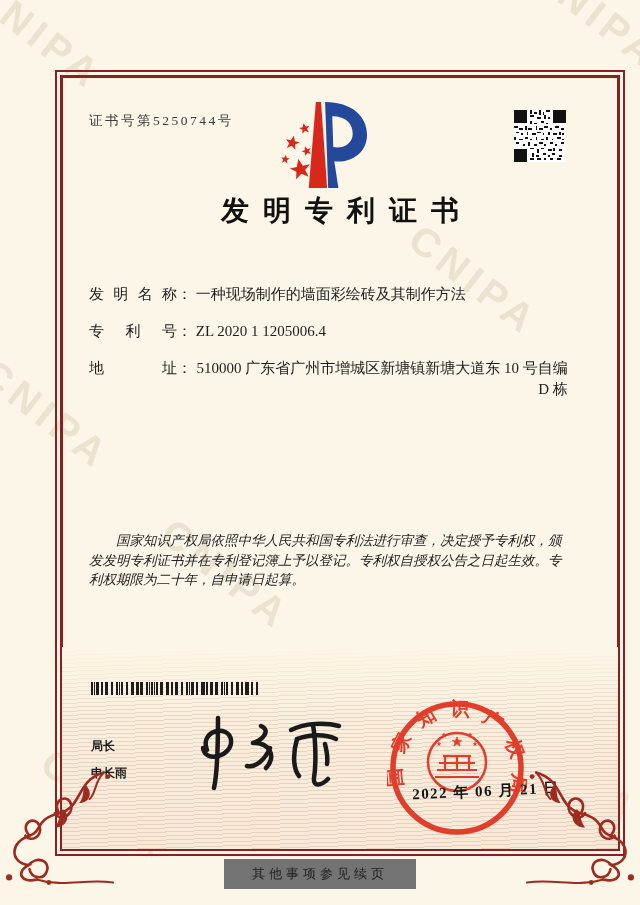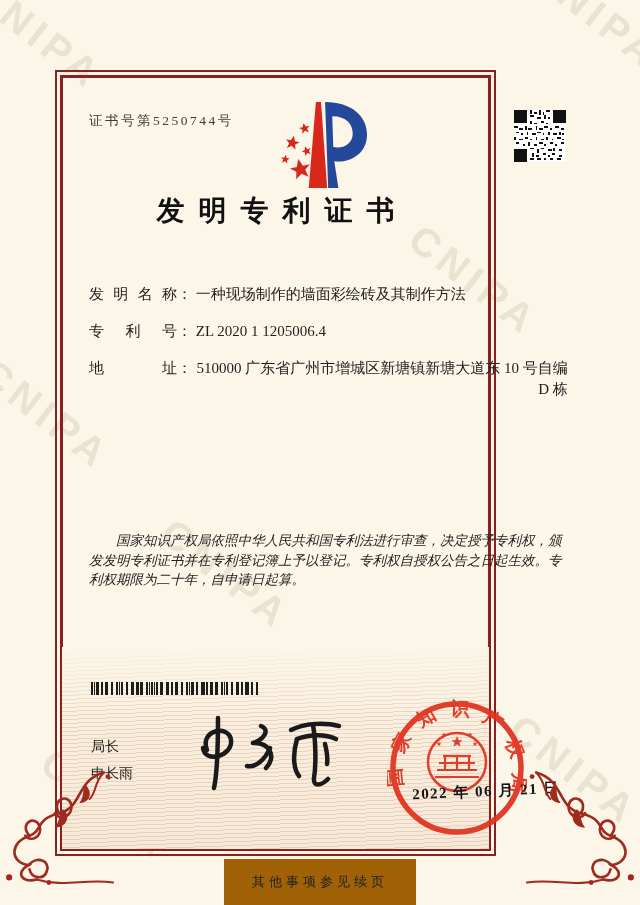--- a/index.html
+++ b/index.html
@@ -7,21 +7,21 @@
   body { font-family:"Liberation Serif","DejaVu Serif",serif; background:#fbf6e7; position:relative; overflow:hidden; }
 
   .page { position:absolute; inset:0; }
 
   
   .wm { position:absolute; font-family:"Liberation Sans","DejaVu Sans",sans-serif;
         font-weight:bold; font-size:40px; letter-spacing:6px;
         color:rgba(172,158,128,0.22); transform:rotate(38deg); user-select:none; }
 
   
-  .frame { position:absolute; left:55px; top:70px; width:441px; height:786px;
+  .frame { position:absolute; left:55px; top:70px; width:570px; height:786px;
            border:2px solid #8a2020; }
   .frame-inner-line { position:absolute; inset:3px; border:3px solid #8a2020; pointer-events:none; }
 
   
   .stripes { position:absolute; left:5px; right:5px; bottom:5px; height:202px;
      background:
        linear-gradient(180deg, #fbf6e7 0%, rgba(251,246,231,0) 35%),
        repeating-linear-gradient(178deg, rgba(199,142,96,0.28) 0 1px, rgba(0,0,0,0) 1px 4px),
        linear-gradient(180deg,#faf2e3,#f7e9d9); }
 
@@ -46,38 +46,38 @@
   .paras p { text-indent:2em; }
 
   .barcode { position:absolute; left:34px; top:610px; width:168px; height:13px;
      background-image:
        repeating-linear-gradient(90deg,#1d1d1d 0 2px,transparent 2px 5px),
        repeating-linear-gradient(90deg,#1d1d1d 0 1px,transparent 1px 7px),
        repeating-linear-gradient(90deg,transparent 0 3px,#1d1d1d 3px 4px,transparent 4px 11px); }
 
   .officer { position:absolute; left:34px; top:661px;
              font-family:"Liberation Sans","DejaVu Sans",sans-serif;
-             font-size:14px; font-weight:400; line-height:27px; color:#1c1c1c; }
+             font-size:12px; font-weight:700; line-height:27px; color:#1c1c1c; }
 
   .signature { position:absolute; left:128px; top:640px; }
 
   .seal { position:absolute; left:330px; top:626px; width:140px; height:140px; opacity:.93; }
   .seal-date { position:absolute; left:334px; top:710px; width:190px; text-align:center;
                font-size:15px; font-weight:bold; letter-spacing:1.5px; color:#141414;
                transform:rotate(-2.5deg); }
 
   .page-no { position:absolute; left:0; right:0; top:754px; text-align:center;
              font-size:12.5px; letter-spacing:2px; color:#333; }
 
   .flourish { position:absolute; width:112px; height:118px; }
   .flourish-left  { left:2px;  top:768px; }
   .flourish-right { left:526px; top:768px; transform:scaleX(-1); }
 
   .footer-note { position:absolute; left:0; right:0; top:859px; text-align:center; }
-  .footer-note span { display:inline-block; background:#a16207; padding:14px 28px;
+  .footer-note span { display:inline-block; background:#737373; padding:6px 28px;
                       font-size:13px; letter-spacing:4px; color:#222; }
 </style>
 </head>
 <body>
 
 <div class="page">
 
   <div class="wm" style="left:-38px; top:12px;">CNIPA</div>
   <div class="wm" style="left:520px; top:-8px;">CNIPA</div>
   <div class="wm" style="left:398px; top:258px;">CNIPA</div>

